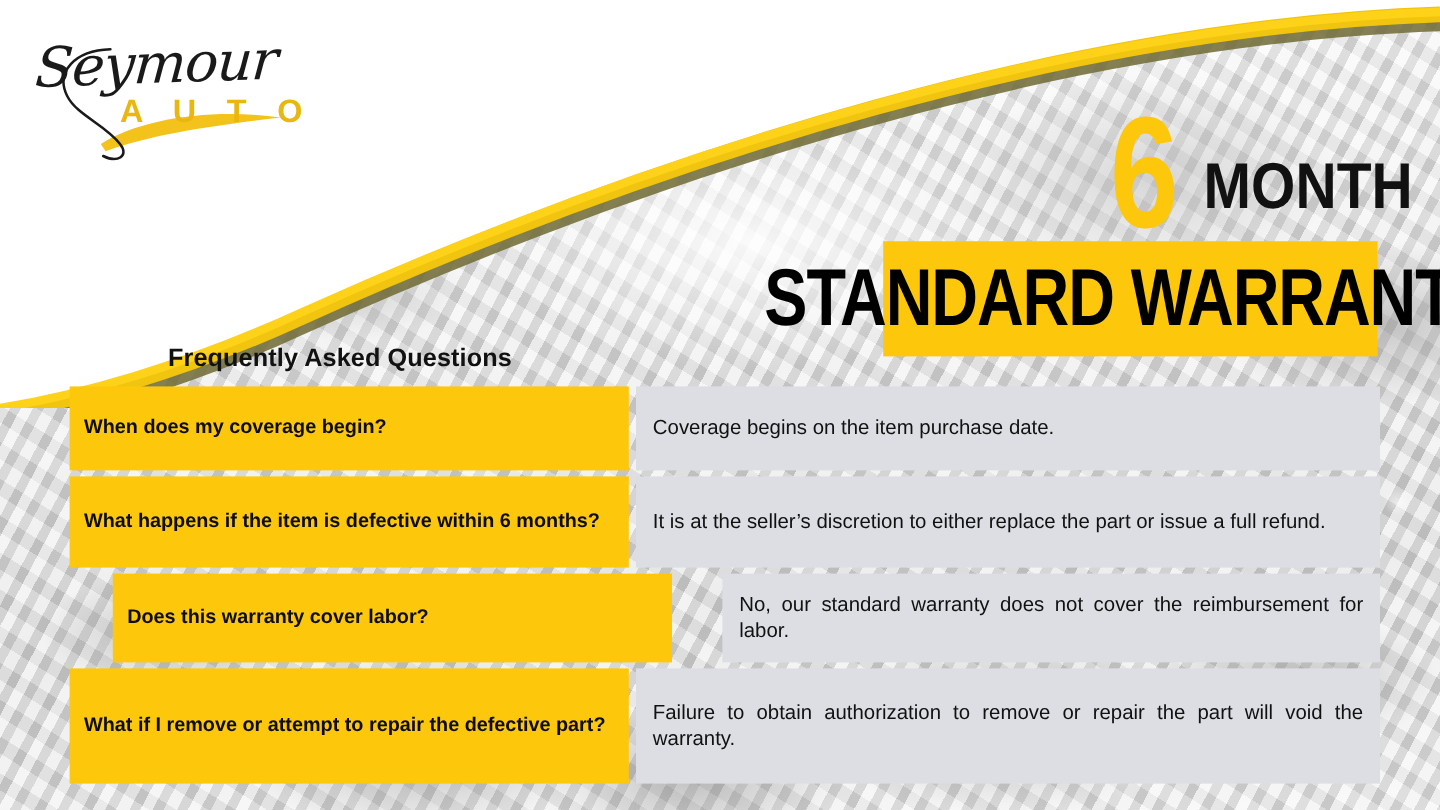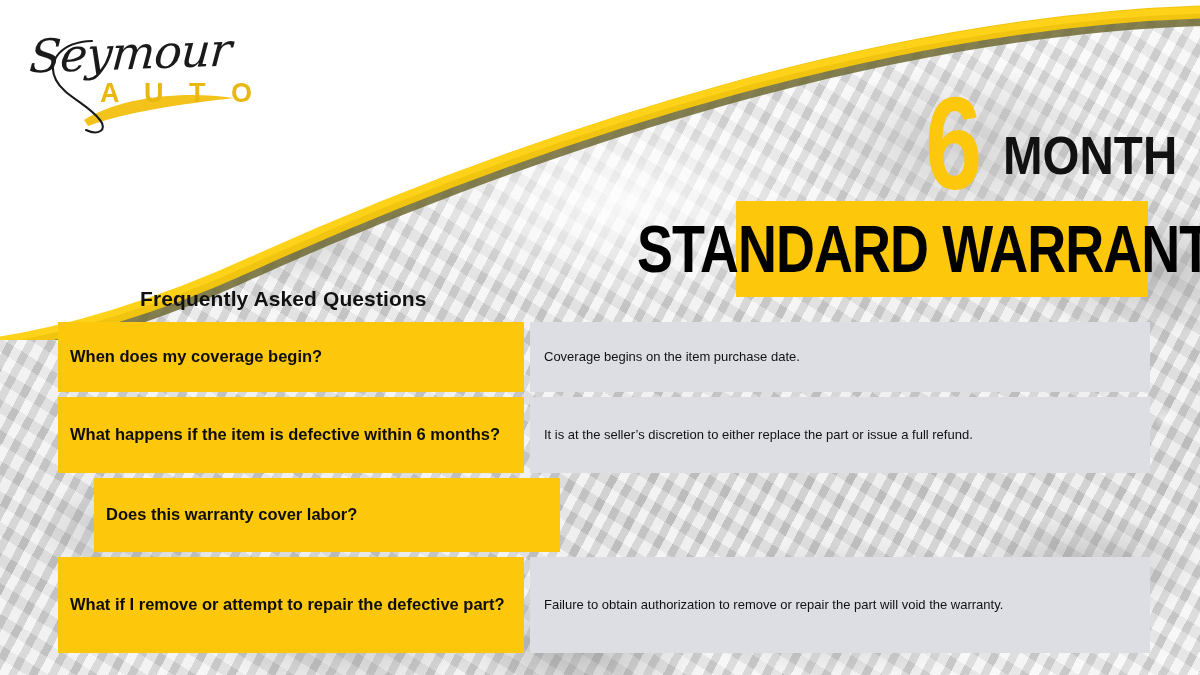--- a/index.html
+++ b/index.html
@@ -204,21 +204,21 @@
     display: flex;
     align-items: center;
   }
   .faq-a {
     flex: 1 1 auto;
     background: #DCDEE3;
     box-sizing: border-box;
     padding: 13px 14px 13px 14px;
     font-family: "Liberation Sans", sans-serif;
     font-weight: 400;
-    font-size: 13px;
+    font-size: 17px;
     line-height: 1.30;
     color: #111111;
     text-align: justify;
     display: flex;
     align-items: center;
   }
   .faq-a span { display: block; width: 100%; }
 
   
   .faq-row.r1 .faq-q, .faq-row.r1 .faq-a { height: 70px; }
@@ -284,20 +284,23 @@
       </div>
       <div class="faq-a">
         <span>It is at the seller’s discretion to either replace the part or issue a full refund.</span>
       </div>
     </div>
 
     <div class="faq-row r3">
       <div class="faq-q">
         <span>Does this warranty cover labor?</span>
       </div>
+      <div class="faq-a">
+        <span>No, our standard warranty does not cover the reimbursement for labor.</span>
+      </div>
     </div>
 
     <div class="faq-row r4">
       <div class="faq-q">
         <span>What if I remove or attempt to repair the defective part?</span>
       </div>
       <div class="faq-a">
         <span>Failure to obtain authorization to remove or repair the part will void the warranty.</span>
       </div>
     </div>

